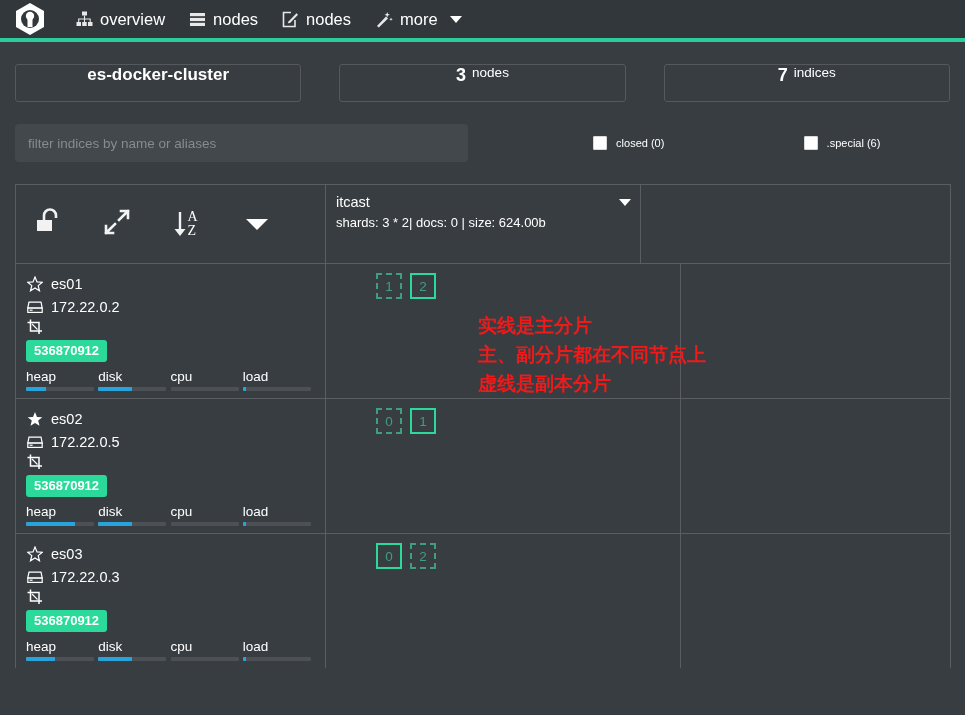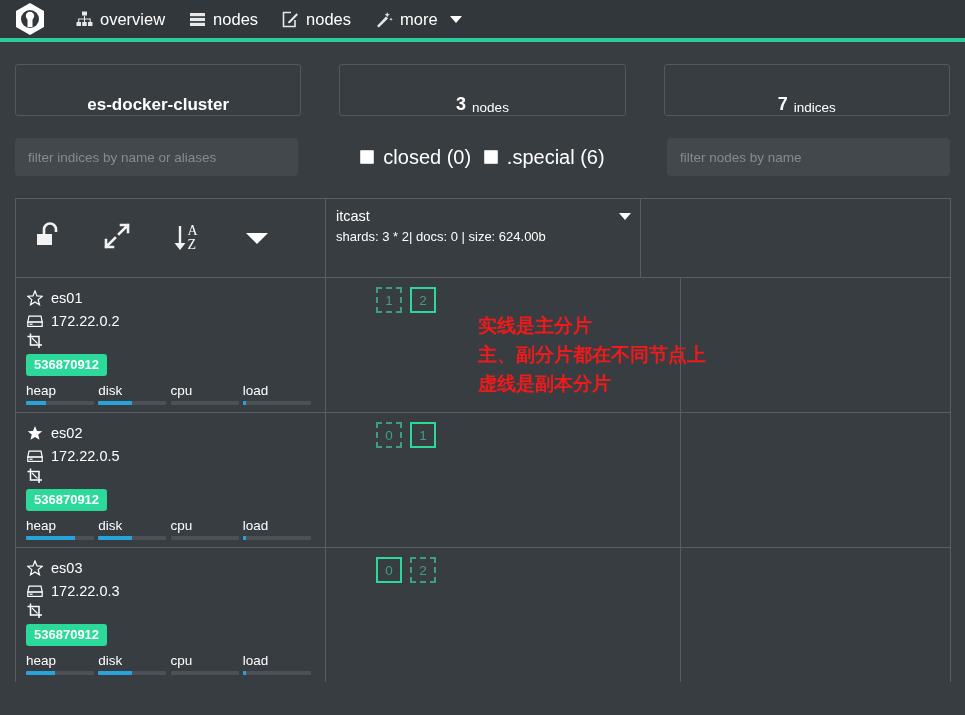--- a/index.html
+++ b/index.html
@@ -50,25 +50,25 @@
   }
 
   
   .summary-row {
     display: flex;
     padding: 22px 15px 0 15px;
     gap: 38px;
   }
   .summary-box {
     flex: 1;
-    height: 52px;
+    height: 38px;
     border: 1px solid #55585c;
     border-radius: 3px;
     display: flex;
-    align-items: flex-end;
+    align-items: flex-start;
     justify-content: center;
     color: #ffffff;
     background: transparent;
   }
   .summary-box .big {
     font-size: 18px;
     font-weight: bold;
   }
   .summary-box .big.plain { font-weight: bold; font-size: 17px; }
   .summary-box .small {
@@ -101,21 +101,21 @@
     display: flex;
     align-items: center;
     justify-content: space-around;
     height: 38px;
   }
   .checkbox-item {
     display: flex;
     align-items: center;
     gap: 9px;
     color: #ffffff;
-    font-size: 20px;
+    font-size: 11px;
     cursor: pointer;
   }
   .cb {
     width: 14px; height: 14px;
     background: #ffffff;
     border: 1px solid #d8d8d8;
     border-radius: 1px;
     display: inline-block;
   }
 
@@ -361,21 +361,20 @@
   <div class="checkbox-group">
     <label class="checkbox-item">
       <span class="cb"></span>
       <span>closed (0)</span>
     </label>
     <label class="checkbox-item">
       <span class="cb"></span>
       <span>.special (6)</span>
     </label>
   </div>
-  <input class="filter-input" type="text" placeholder="filter nodes by name" style="">
 </div>
 
 <div class="table-wrap">
 
   <div class="trow">
     <div class="cell-nodes">
       <div class="toolbar">
         <div class="tool-btn">
           <span>
             <svg width="32" height="30" viewBox="0 0 32 30">

